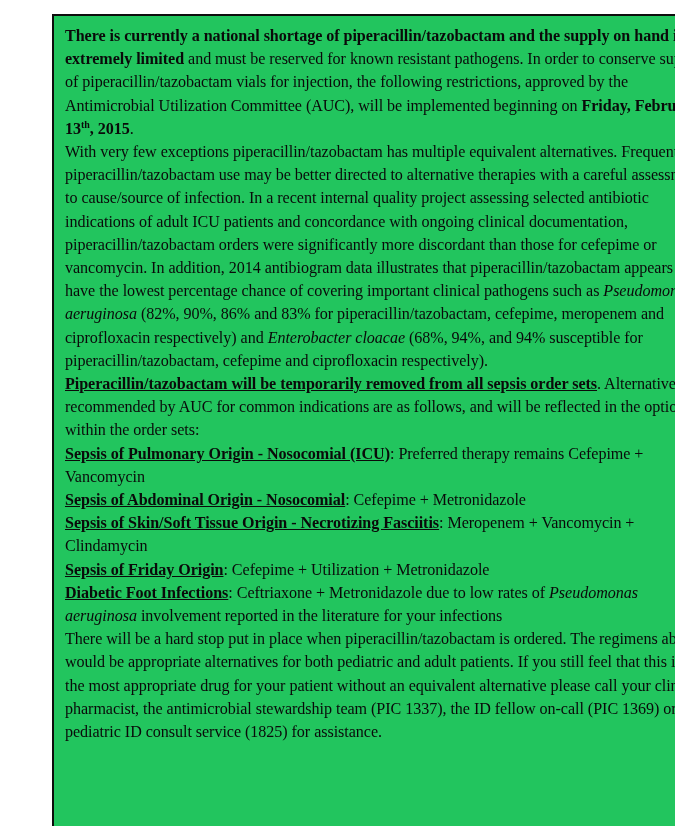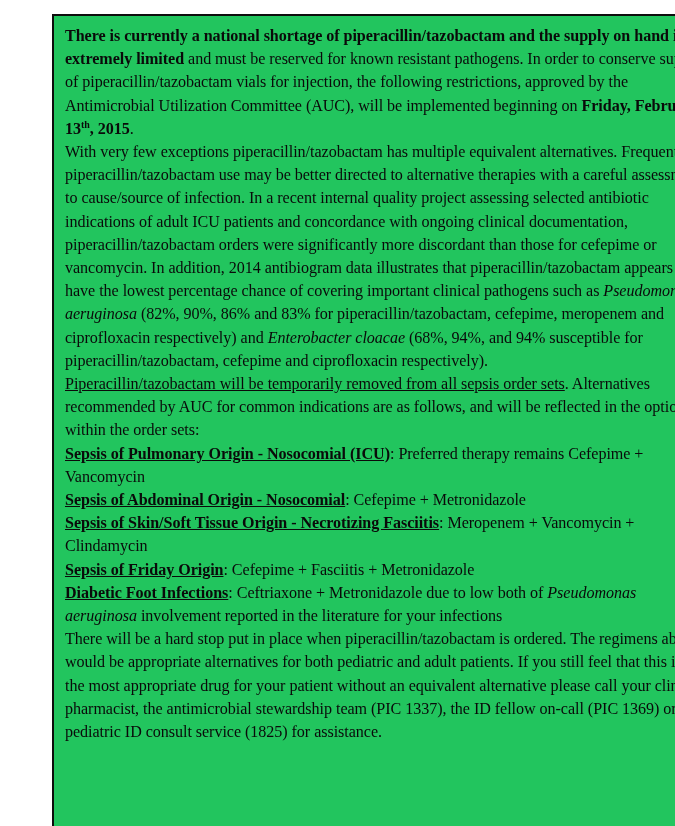--- a/index.html
+++ b/index.html
@@ -45,21 +45,21 @@
   .gap-para   { margin-top: 21px; }
   .gap-item   { margin-top: 15px; }
   .gap-head   { margin-top: 22px; }
   .gap-tight  { margin-top: 13px; }
 
   b  { font-weight: bold; }
   i  { font-style: italic; }
   u  { text-decoration: underline; text-underline-offset: 1px; font-weight: bold; }
 
   .hdr {
-    font-weight: normal;
+    font-weight: bold;
     text-decoration: underline;
     text-underline-offset: 1px;
   }
 
   sup {
     font-size: 0.62em;
     vertical-align: super;
     line-height: 0;
   }
 </style>
@@ -74,21 +74,21 @@
     <p class="para gap-para"><span>With very few exceptions piperacillin/tazobactam has multiple equivalent alternatives.  Frequently, piperacillin/tazobactam use may be better directed to alternative therapies with a careful assessment to cause/source of infection.  In a recent internal quality project assessing selected antibiotic indications of adult ICU patients and concordance with ongoing clinical documentation, piperacillin/tazobactam orders were significantly more discordant than those for cefepime or vancomycin.  In addition, 2014 antibiogram data illustrates that piperacillin/tazobactam appears to have the lowest percentage chance of covering important clinical pathogens such as </span><i>Pseudomonas aeruginosa</i><span> (82%, 90%, 86% and 83% for piperacillin/tazobactam, cefepime, meropenem and ciprofloxacin respectively) and </span><i>Enterobacter cloacae</i><span> (68%, 94%, and 94% susceptible for piperacillin/tazobactam, cefepime and ciprofloxacin respectively).</span></p>
 
     <p class="para gap-head"><span class="hdr">Piperacillin/tazobactam will be temporarily removed from all sepsis order sets</span><span>.  Alternatives recommended by AUC for common indications are as follows, and will be reflected in the options within the order sets:</span></p>
 
     <p class="para gap-item"><u>Sepsis of Pulmonary Origin - Nosocomial (ICU)</u><span>: Preferred therapy remains Cefepime + Vancomycin</span></p>
 
     <p class="para gap-item"><u>Sepsis of Abdominal Origin - Nosocomial</u><span>:  Cefepime + Metronidazole</span></p>
 
     <p class="para gap-item"><u>Sepsis of Skin/Soft Tissue Origin - Necrotizing Fasciitis</u><span>: Meropenem + Vancomycin + Clindamycin</span></p>
 
-    <p class="para gap-item"><u>Sepsis of Friday Origin</u><span>:  Cefepime + Fasciitis + Metronidazole</span></p>
+    <p class="para gap-item"><u>Sepsis of Friday Origin</u><span>:  Cefepime + Utilization + Metronidazole</span></p>
 
-    <p class="para gap-item"><u>Diabetic Foot Infections</u><span>: Ceftriaxone + Metronidazole due to low both of </span><i>Pseudomonas aeruginosa</i><span> involvement reported in the literature for your infections</span></p>
+    <p class="para gap-item"><u>Diabetic Foot Infections</u><span>: Ceftriaxone + Metronidazole due to low rates of </span><i>Pseudomonas aeruginosa</i><span> involvement reported in the literature for your infections</span></p>
 
 
     <p class="para gap-tight">There will be a hard stop put in place when piperacillin/tazobactam is ordered. The regimens above would be appropriate alternatives for both pediatric and adult patients. If you still feel that this is the most appropriate drug for your patient without an equivalent alternative please call your clinical pharmacist, the antimicrobial stewardship team (PIC 1337), the ID fellow on-call (PIC 1369) or the pediatric ID consult service (1825) for assistance.</p>
 
   </div>
 </div>
 
 </body></html>

